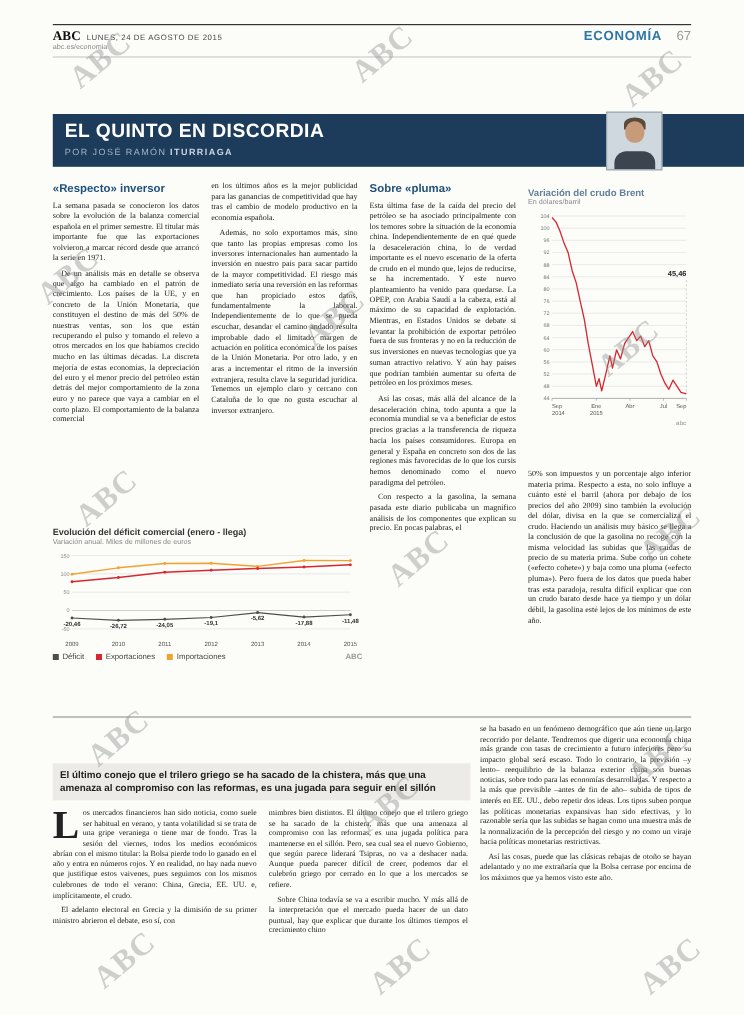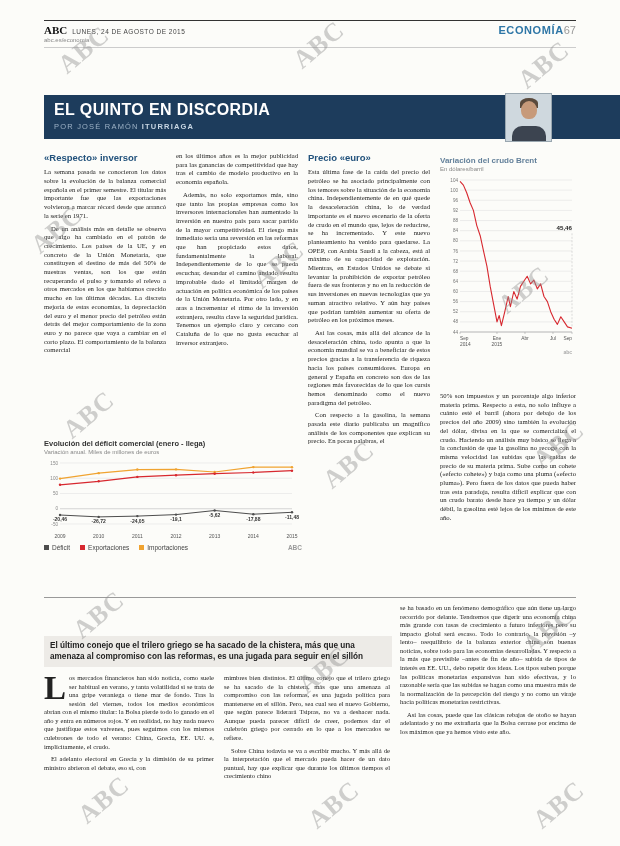--- a/index.html
+++ b/index.html
@@ -14,21 +14,21 @@
   .header{position:absolute;left:44px;top:20px;width:532px;border-top:1.5px solid #333;
           border-bottom:1px solid #ccc;padding:3px 0 4px;display:flex;justify-content:space-between;
           align-items:flex-start;font-family:"Liberation Sans",sans-serif}
   .hleft{display:flex;flex-direction:column}
   .hl-row{display:flex;align-items:baseline}
   .header-brand{font-family:"Liberation Serif",serif;font-weight:bold;font-size:11px;color:#111}
   .header-date{font-size:6.5px;color:#444;letter-spacing:.5px;margin-left:5px;text-transform:uppercase}
   .header-site{font-size:6px;color:#888;margin-top:1px}
   .hright{display:flex;align-items:flex-start}
   .header-section{color:#2e76a6;font-weight:bold;font-size:11px;letter-spacing:.6px}
-  .header-page{color:#999;font-size:11px;margin-left:0}
+  .header-page{color:#999;font-size:11px;margin-left:12px}
 
   
   .opinion-bar{position:absolute;left:44px;top:95px;width:616px;height:44px;background:#1d3c5c;
                box-sizing:border-box;padding:6px 10px;z-index:1}
   .opinion-title{font-family:"Liberation Sans",sans-serif;font-weight:bold;font-size:16px;
                  color:#fff;letter-spacing:.4px;line-height:1.1}
   .opinion-byline{font-family:"Liberation Sans",sans-serif;font-size:7.5px;letter-spacing:1.2px;
                   color:#9db2c6;margin-top:3px}
   .opinion-byline .byname{color:#c9d7e4;font-weight:bold;margin-left:3px}
   .author-photo{position:absolute;left:505px;top:93px;width:45px;height:47px;background:#cfd8de;
@@ -123,21 +123,21 @@
   <div class="col" style="left:44px;width:122px;height:285px">
     <h3 class="col-heading">«Respecto» inversor</h3>
     <p>La semana pasada se conocieron los datos sobre la evolución de la balanza comercial española en el primer semestre. El titular más importante fue que las exportaciones volvieron a marcar récord desde que arrancó la serie en 1971.</p>
     <p>De un análisis más en detalle se observa que algo ha cambiado en el patrón de crecimiento. Los países de la UE, y en concreto de la Unión Monetaria, que constituyen el destino de más del 50% de nuestras ventas, son los que están recuperando el pulso y tomando el relevo a otros mercados en los que habíamos crecido mucho en las últimas décadas. La discreta mejoría de estas economías, la depreciación del euro y el menor precio del petróleo están detrás del mejor comportamiento de la zona euro y no parece que vaya a cambiar en el corto plazo. El comportamiento de la balanza comercial</p>
   </div>
   <div class="col" style="left:176px;width:122px;height:285px">
     <p>en los últimos años es la mejor publicidad para las ganancias de competitividad que hay tras el cambio de modelo productivo en la economía española.</p>
     <p>Además, no solo exportamos más, sino que tanto las propias empresas como los inversores internacionales han aumentado la inversión en nuestro país para sacar partido de la mayor competitividad. El riesgo más inmediato sería una reversión en las reformas que han propiciado estos datos, fundamentalmente la laboral. Independientemente de lo que se pueda escuchar, desandar el camino andado resulta improbable dado el limitado margen de actuación en política económica de los países de la Unión Monetaria. Por otro lado, y en aras a incrementar el ritmo de la inversión extranjera, resulta clave la seguridad jurídica. Tenemos un ejemplo claro y cercano con Cataluña de lo que no gusta escuchar al inversor extranjero.</p>
   </div>
   <div class="col" style="left:308px;width:122px;height:436px">
-    <h3 class="col-heading">Precio «euro»</h3>
+    <h3 class="col-heading">Sobre «pluma»</h3>
     <p>Esta última fase de la caída del precio del petróleo se ha asociado principalmente con los temores sobre la situación de la economía china. Independientemente de en qué quede la desaceleración china, lo de verdad importante es el nuevo escenario de la oferta de crudo en el mundo que, lejos de reducirse, se ha incrementado. Y este nuevo planteamiento ha venido para quedarse. La OPEP, con Arabia Saudí a la cabeza, está al máximo de su capacidad de explotación. Mientras, en Estados Unidos se debate si levantar la prohibición de exportar petróleo fuera de sus fronteras y no en la reducción de sus inversiones en nuevas tecnologías que ya suman atractivo relativo. Y aún hay países que podrían también aumentar su oferta de petróleo en los próximos meses.</p>
     <p>Así las cosas, más allá del alcance de la desaceleración china, todo apunta a que la economía mundial se va a beneficiar de estos precios gracias a la transferencia de riqueza hacia los países consumidores. Europa en general y España en concreto son dos de las regiones más favorecidas de lo que los cursis hemos denominado como el nuevo paradigma del petróleo.</p>
     <p>Con respecto a la gasolina, la semana pasada este diario publicaba un magnífico análisis de los componentes que explican su precio. En pocas palabras, el</p>
   </div>
   <div class="col" style="left:440px;width:136px;top:392px;height:196px">
     <p>50% son impuestos y un porcentaje algo inferior materia prima. Respecto a esta, no solo influye a cuánto esté el barril (ahora por debajo de los precios del año 2009) sino también la evolución del dólar, divisa en la que se comercializa el crudo. Haciendo un análisis muy básico se llega a la conclusión de que la gasolina no recoge con la misma velocidad las subidas que las caídas de precio de su materia prima. Sube como un cohete («efecto cohete») y baja como una pluma («efecto pluma»). Pero fuera de los datos que pueda haber tras esta paradoja, resulta difícil explicar que con un crudo barato desde hace ya tiempo y un dólar débil, la gasolina esté lejos de los mínimos de este año.</p>
   </div>
 
   <div class="bchart">
     <div class="bchart-title">Variación del crudo Brent</div>

